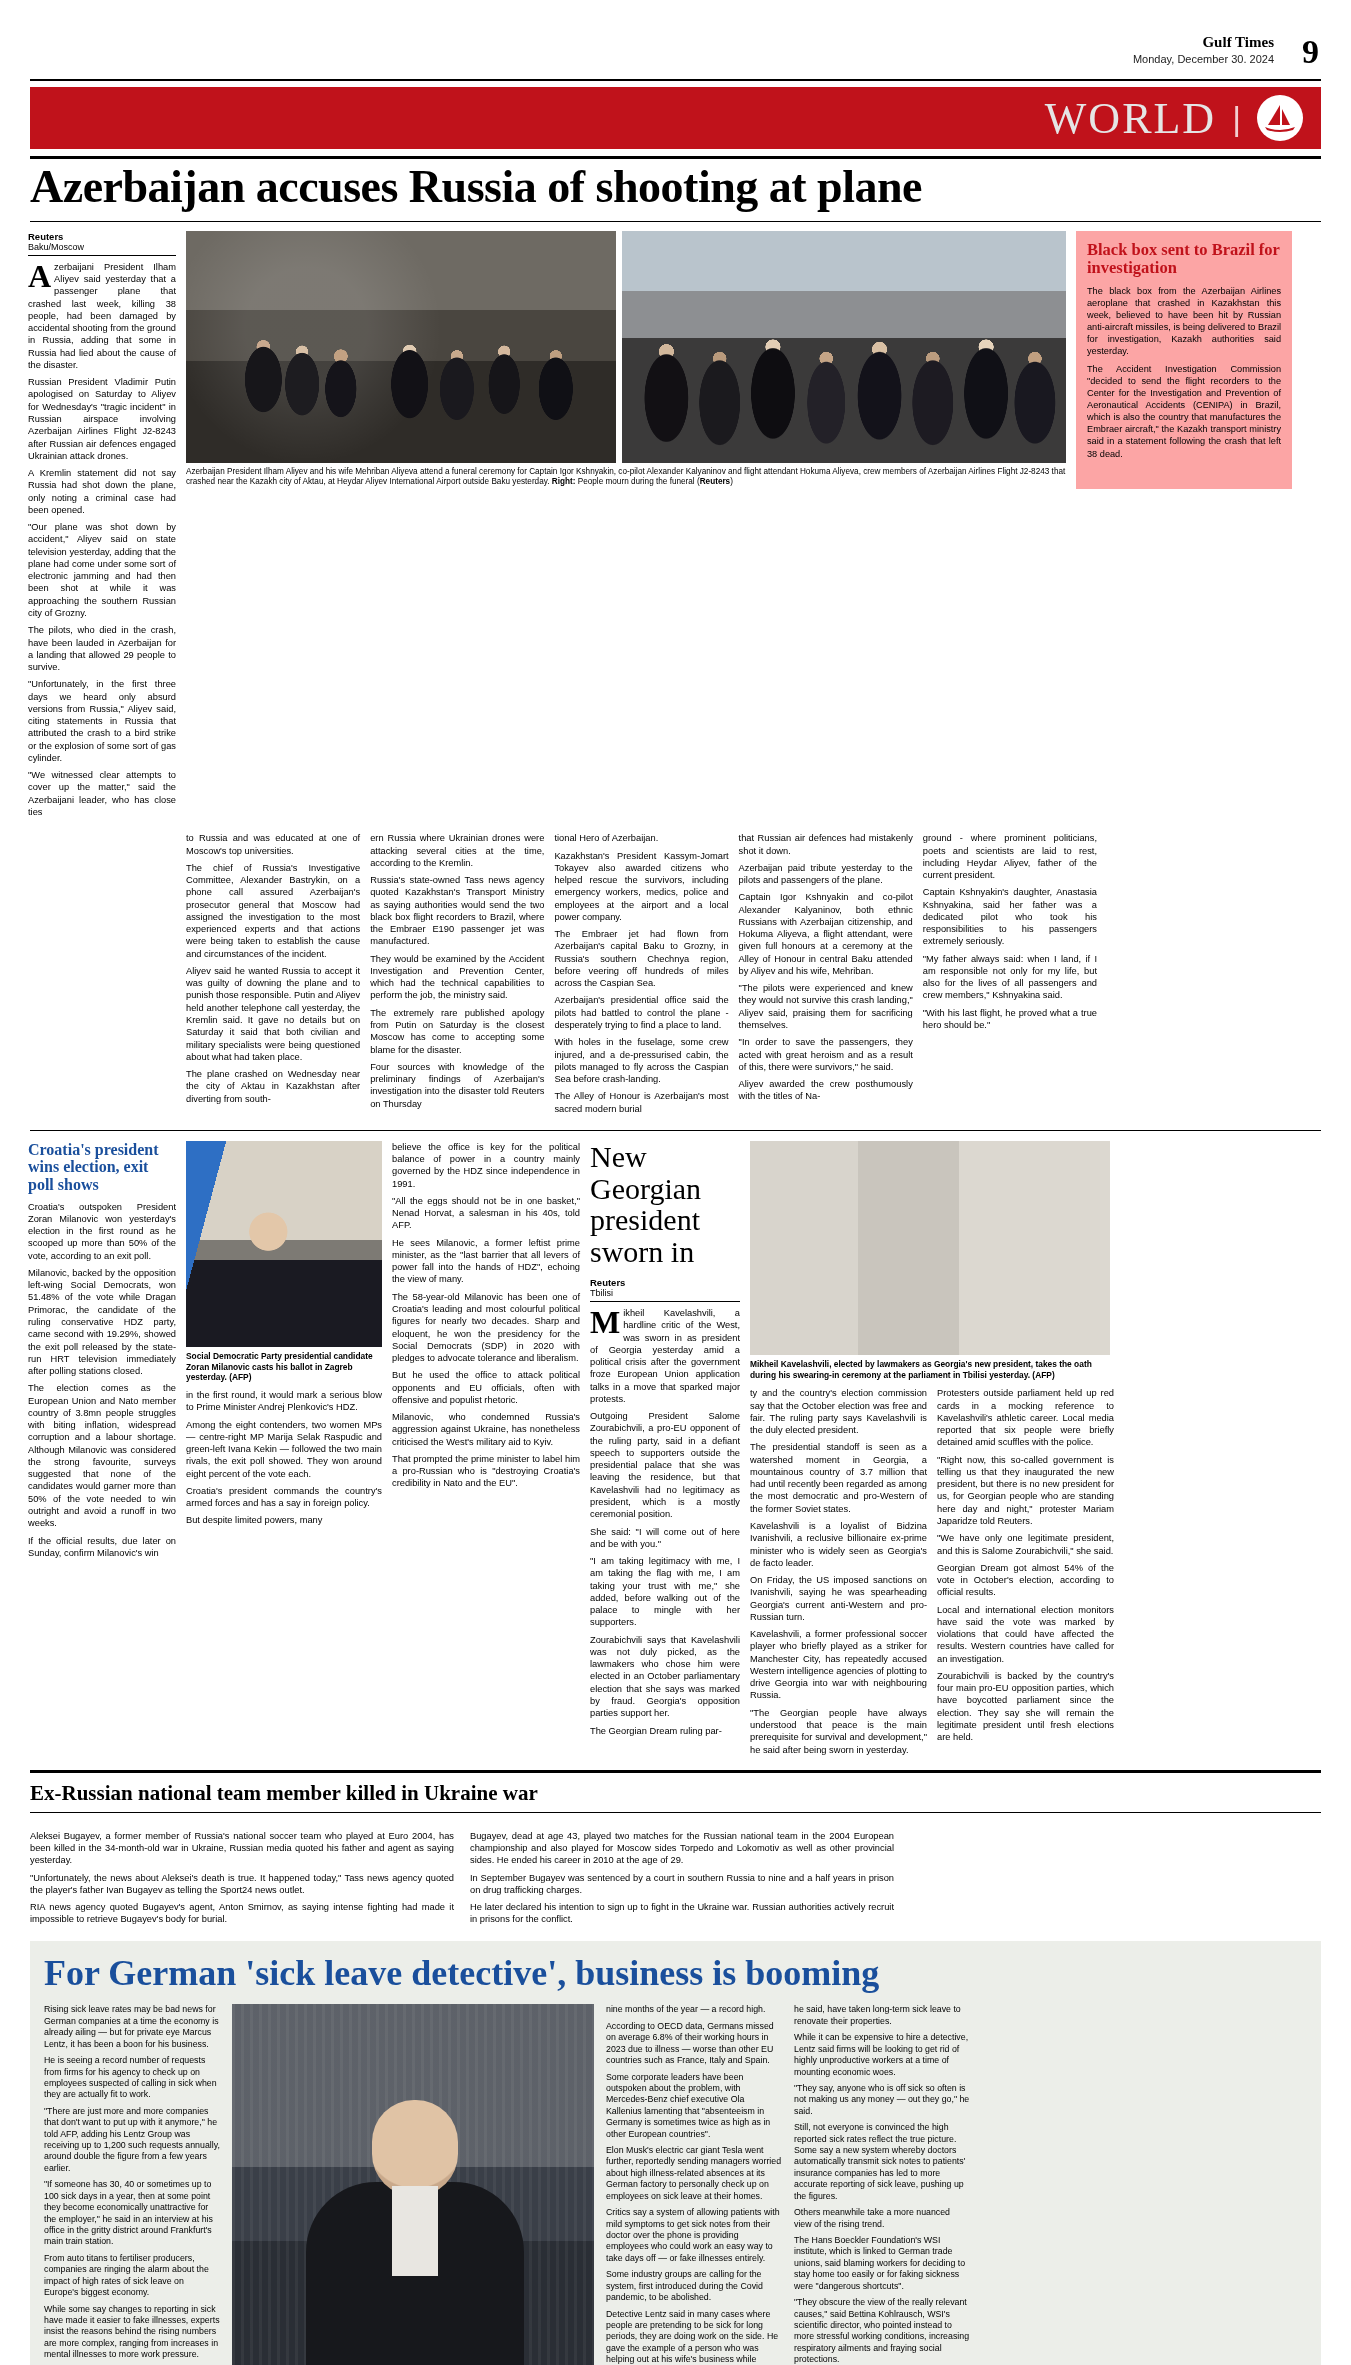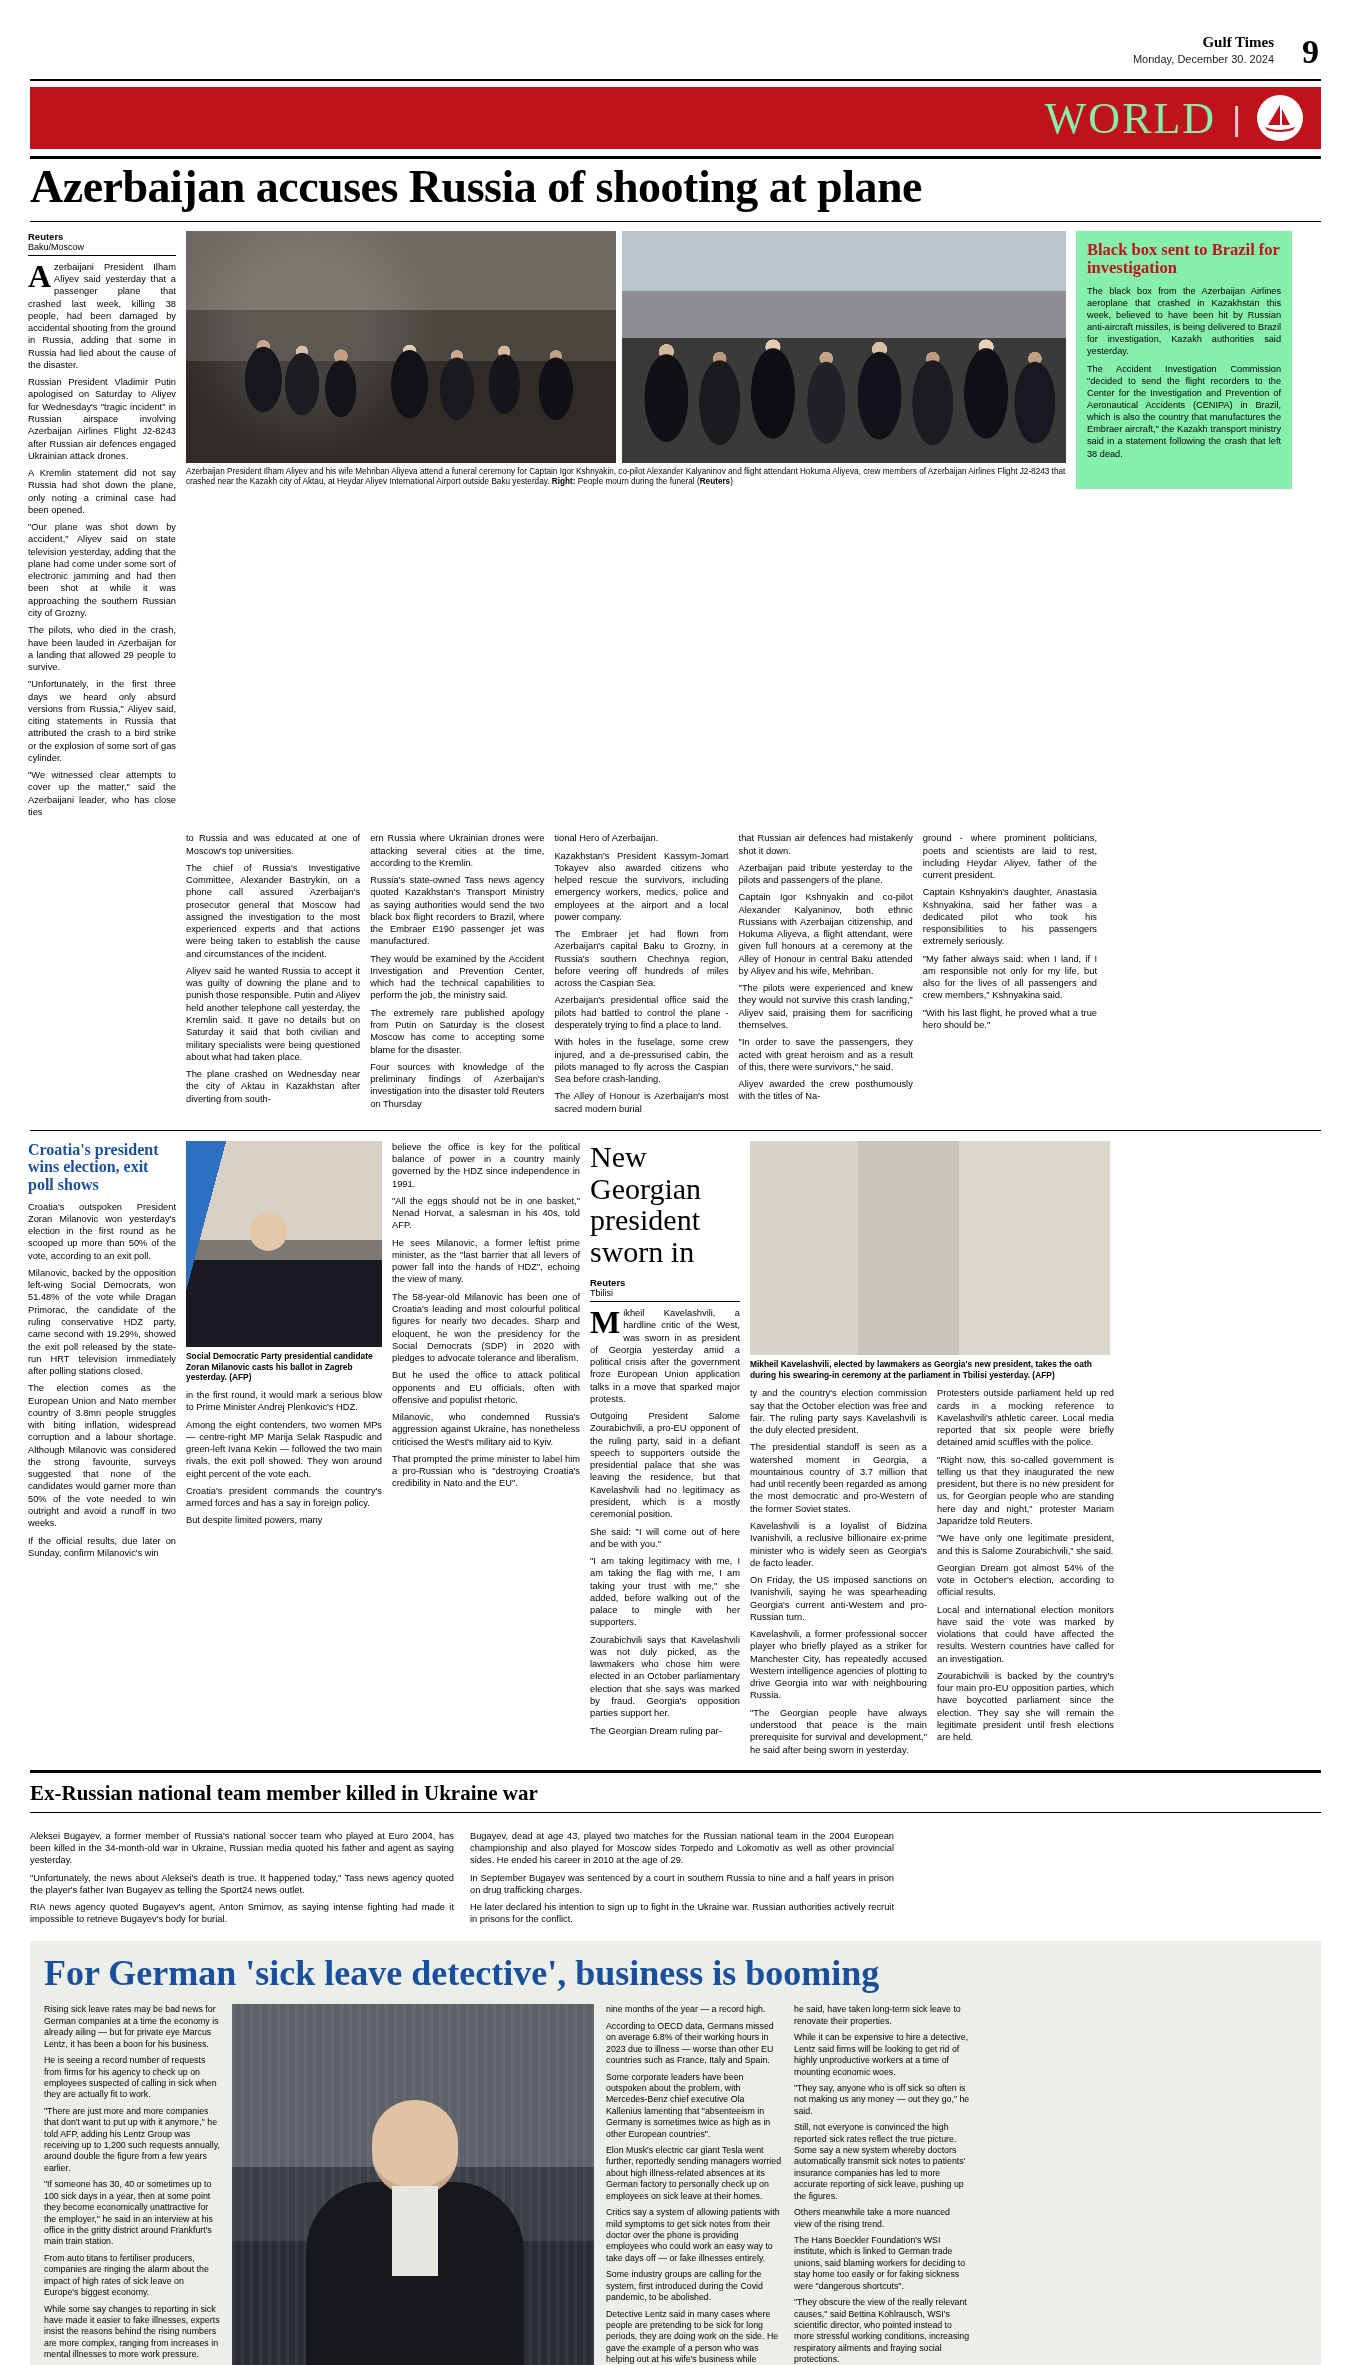--- a/index.html
+++ b/index.html
@@ -27,21 +27,21 @@
 
   
   .section-banner {
     margin: 6px 2px 0 2px;
     height: 62px;
     background: #c0121b;
     display: flex; align-items: center; justify-content: flex-end;
     padding-right: 18px; gap: 16px;
   }
   .section-word {
-    color: #86efac; font-family: "Liberation Serif", serif;
+    color: #e5e5e5; font-family: "Liberation Serif", serif;
     font-size: 44px; letter-spacing: 2px; font-weight: normal;
   }
   .section-div { color: #fff; font-size: 34px; opacity: .8; }
   .logo-circle {
     width: 46px; height: 46px; border-radius: 50%; background: #fff;
     display: flex; align-items: center; justify-content: center;
   }
   .logo-circle svg { display: block; }
 
   .rule-under-banner { height: 3px; background: #000; margin: 7px 2px 0 2px; }
@@ -121,21 +121,21 @@
       radial-gradient(circle 9px at 22% 55%, #b99a7c 0 74%, transparent 77%),
       radial-gradient(circle 10px at 34% 50%, #e2cdb5 0 74%, transparent 77%),
       radial-gradient(circle 9px at 46% 55%, #c4a486 0 74%, transparent 77%),
       radial-gradient(circle 10px at 58% 51%, #d9c0a4 0 74%, transparent 77%),
       radial-gradient(circle 9px at 70% 55%, #bb9c7e 0 74%, transparent 77%),
       radial-gradient(circle 10px at 82% 50%, #e6d3bb 0 74%, transparent 77%),
       radial-gradient(circle 9px at 93% 55%, #c09f80 0 74%, transparent 77%);
   }
 
   
-  .blackbox { background: #86efac; padding: 10px 11px 24px 11px; }
+  .blackbox { background: #fca5a5; padding: 10px 11px 24px 11px; }
   .blackbox h3 {
     color: #c0121b; font-family: "Liberation Serif", serif;
     font-size: 16.5px; font-weight: bold; line-height: 1.12; margin-bottom: 7px;
   }
   .blackbox .col-text { font-size: 9.2px; }
 
   
   .body-grid {
     display: grid; grid-template-columns: 148px 1fr 1fr 1fr 1fr 1fr 216px;
     gap: 10px; margin-top: 9px;

